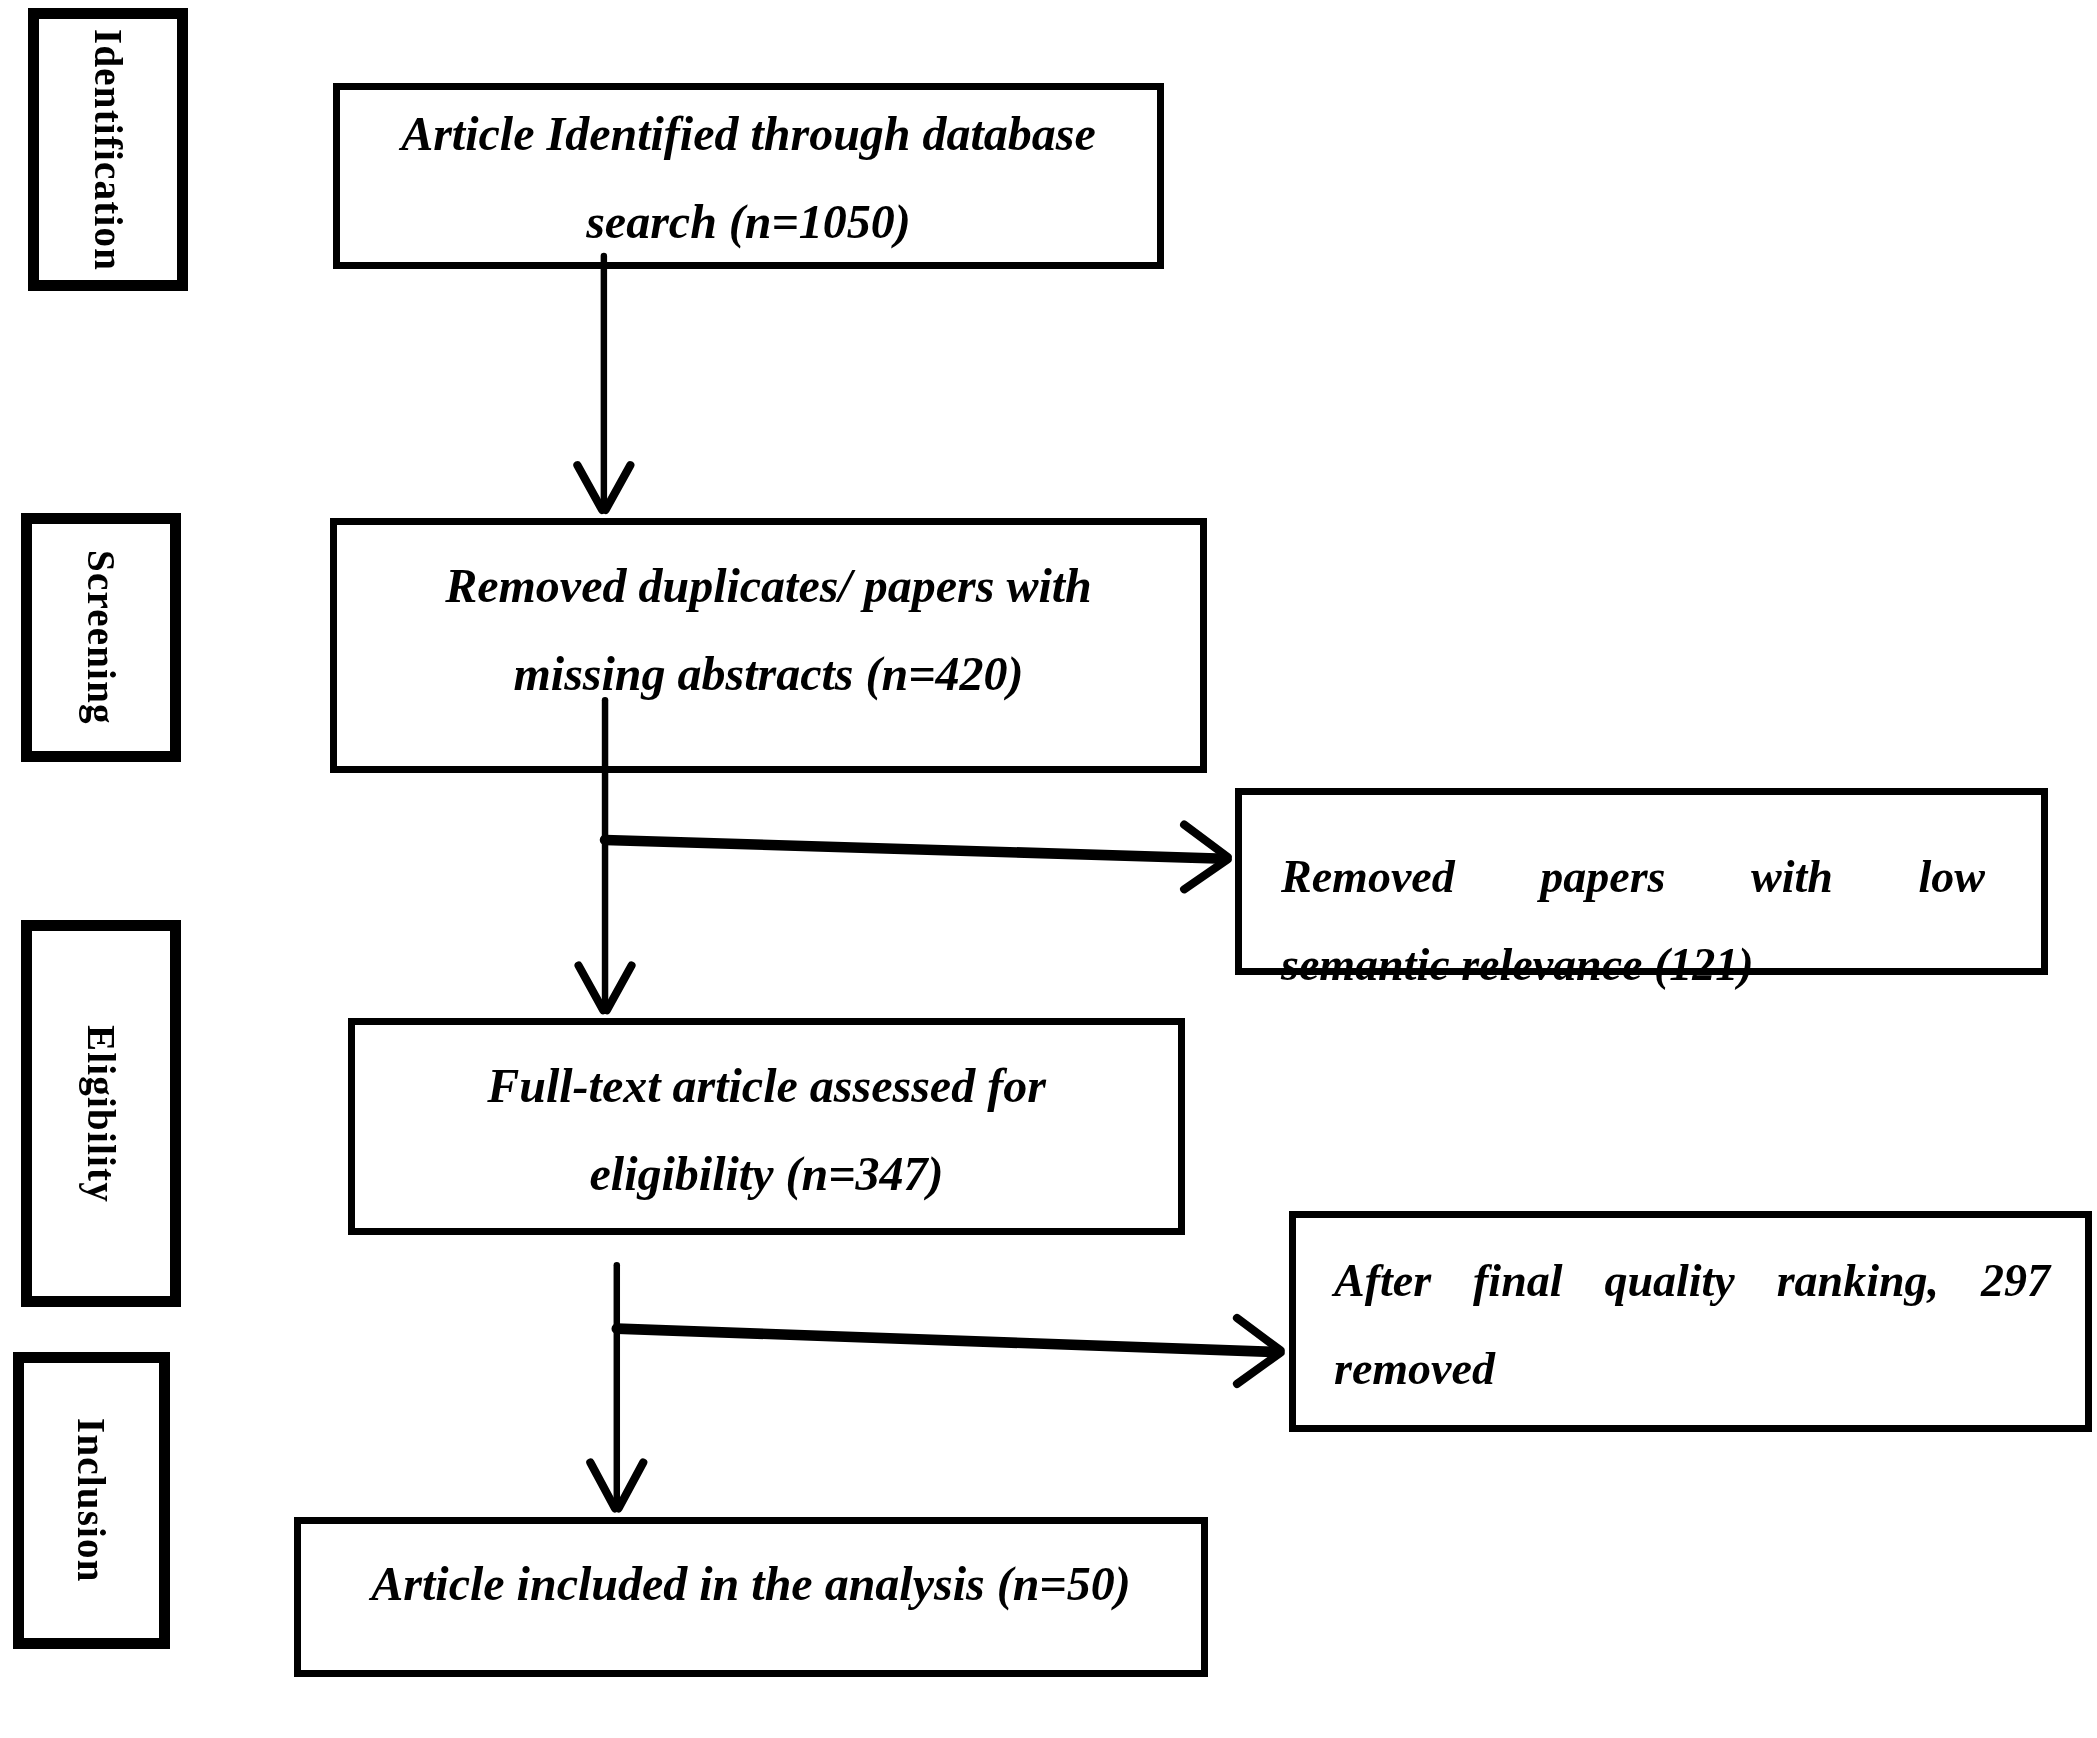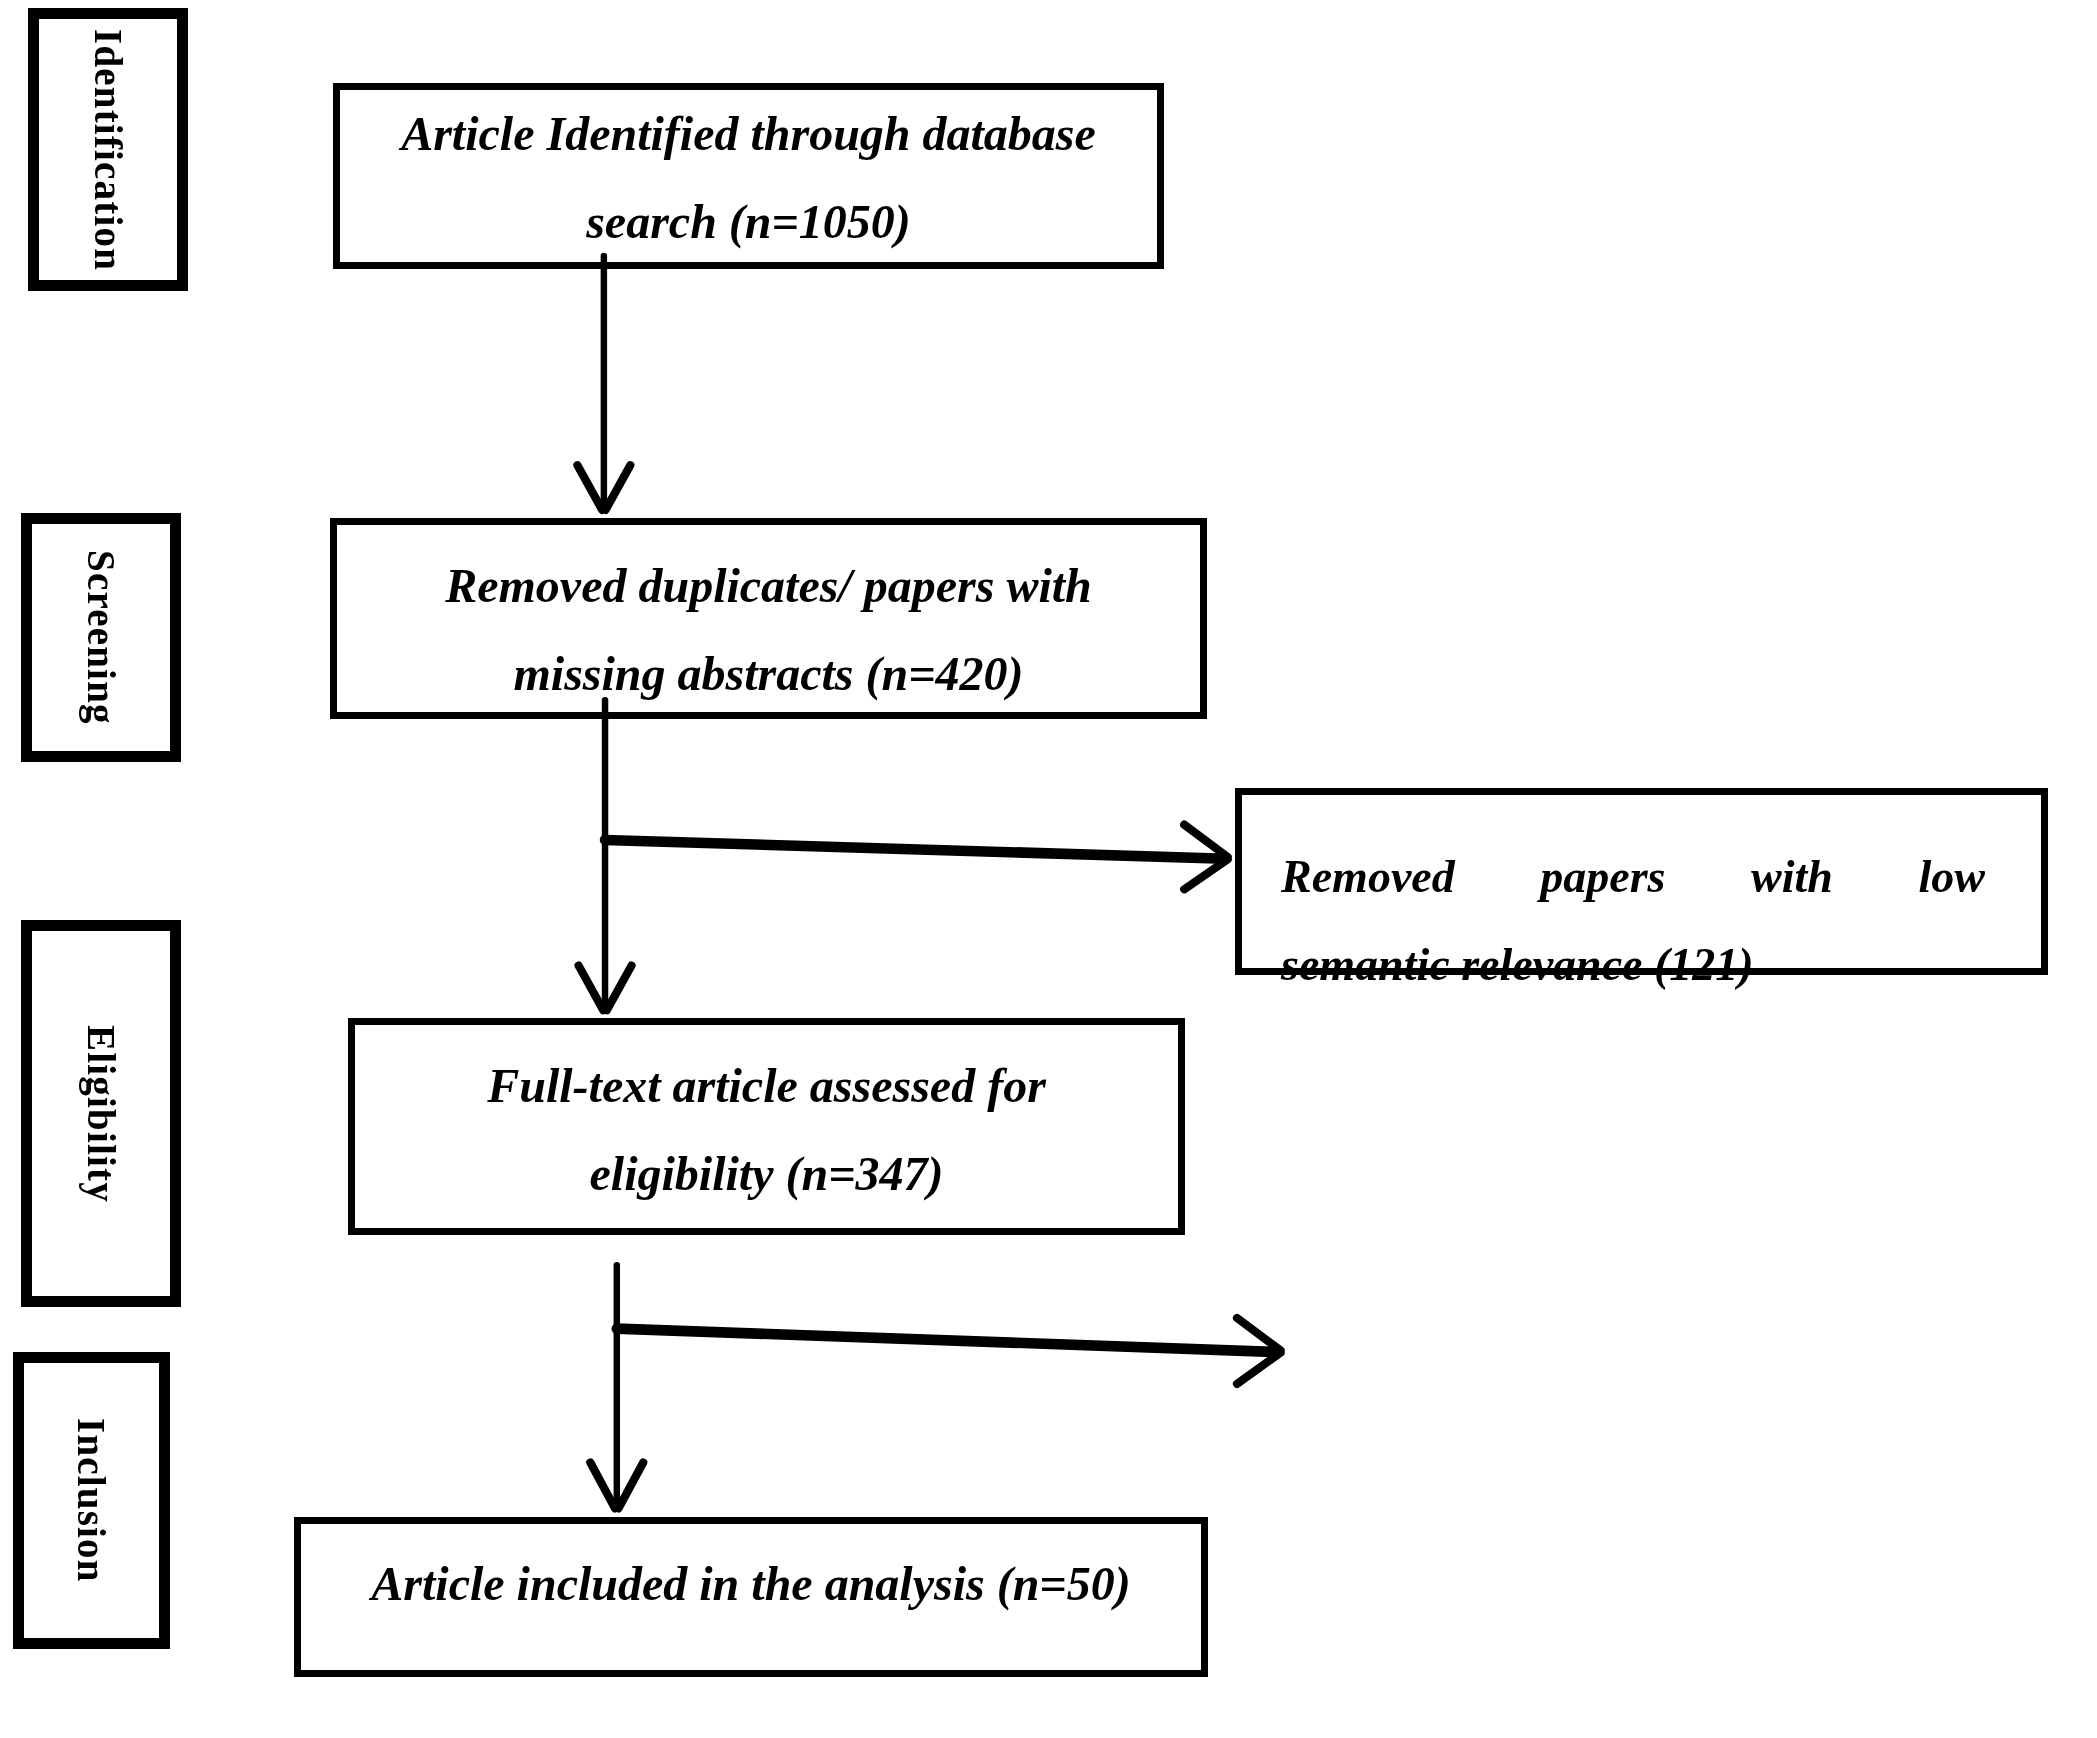--- a/index.html
+++ b/index.html
@@ -56,21 +56,21 @@
     line-height: 88px;
     white-space: nowrap;
   }
   .center { text-align: center; }
   .jline {
     text-align: justify;
     text-align-last: justify;
     white-space: normal;
   }
   .flow-1 { left: 333px; top: 83px;  width: 831px; height: 186px; padding-top: 0; }
-  .flow-2 { left: 330px; top: 518px;  width: 877px; height: 201px; padding-top: 16.5px; }
+  .flow-2 { left: 330px; top: 518px;  width: 877px; height: 255px; padding-top: 16.5px; }
   .flow-3 { left: 348px; top: 1018px; width: 837px; height: 217px; padding-top: 17px; }
   .flow-4 { left: 294px; top: 1517px; width: 914px; height: 160px; padding-top: 27px; }
   .flow-4 .tline { line-height: 65px; }
 
   
   .side-1 { left: 1235px; top: 788px; width: 813px; height: 187px;
             padding: 38px 56px 0 39px; }
   .side-2 { left: 1289px; top: 1211px; width: 803px; height: 221px;
             padding: 19px 35px 0 38px; }
 
@@ -125,20 +125,24 @@
 
   <div class="box flow-box flow-4">
     <div class="tline center">Article included in the analysis (n=50)</div>
   </div>
 
   <div class="box side-box side-1">
     <div class="tline jline">Removed papers with low</div>
     <div class="tline">semantic relevance (121)</div>
   </div>
 
+  <div class="box side-box side-2">
+    <div class="tline jline">After final quality ranking, 297</div>
+    <div class="tline">removed</div>
+  </div>
 
   <svg id="arrow-layer" viewBox="0 0 3570 2959" xmlns="http://www.w3.org/2000/svg">
 
     <g>
       <line class="shaft-v" x1="1028" y1="436" x2="1028" y2="862"></line>
       <line class="head" x1="983" y1="792" x2="1025" y2="868"></line>
       <line class="head" x1="1073" y1="792" x2="1031" y2="868"></line>
     </g>
 
     <g>

